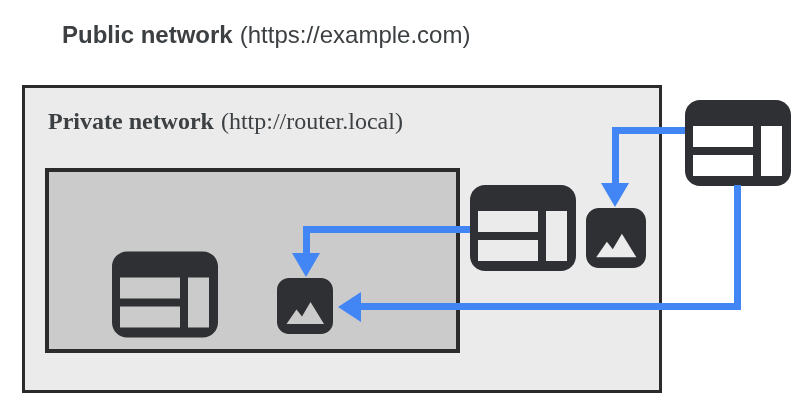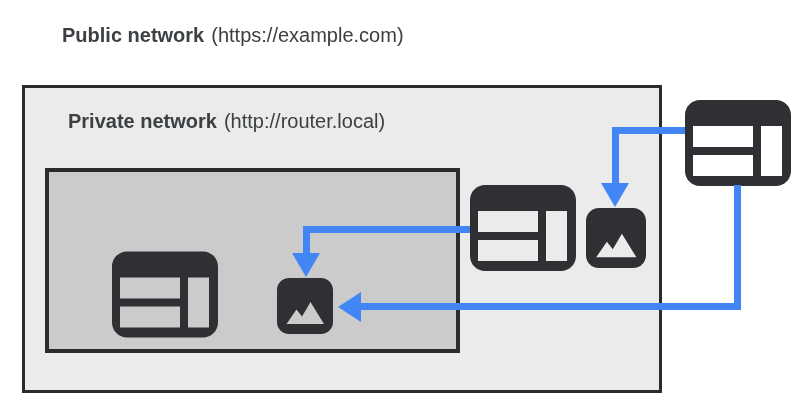--- a/index.html
+++ b/index.html
@@ -8,21 +8,21 @@
     --border-dark:#2b2b2b;
     --private-fill:#ebebeb;
     --local-fill:#cbcbcb;
     --text:#3c4043;
     --bg:#ffffff;
   }
   html,body{margin:0;padding:0;}
   body{font-family:"Liberation Sans",sans-serif;background:#fff;}
   .canvas{position:relative;width:800px;height:420px;background:var(--bg);overflow:hidden;}
 
-  .zone-label{position:absolute;font-size:20px;color:var(--text);white-space:nowrap;line-height:28px;text-align:right;}
+  .zone-label{position:absolute;font-size:24px;color:var(--text);white-space:nowrap;line-height:28px;text-align:right;}
   .zone-label .label-name{font-weight:700;}
   .zone-label .label-url{font-weight:400;margin-left:7px;}
 
   .private-box{position:absolute;left:22px;top:85px;width:640px;height:308px;
     background:var(--private-fill);border:3px solid var(--border-dark);box-sizing:border-box;z-index:1;}
   .local-box{position:absolute;left:45px;top:168px;width:415px;height:185px;
     background:var(--local-fill);border:4px solid var(--border-dark);box-sizing:border-box;z-index:2;}
 
   .node{position:absolute;z-index:4;color:var(--icon-dark);}
   .node svg{display:block;width:100%;height:100%;}
@@ -37,21 +37,21 @@
 
 <div class="canvas">
 
   <div class="zone-label" style="left:62px;top:21px;">
     <span class="label-name">Public network</span><span class="label-url">(https://example.com)</span>
   </div>
 
   <div class="private-box"></div>
   <div class="local-box"></div>
 
-  <div class="zone-label" style="left:68px;top:107px;z-index:3;">
+  <div class="zone-label" style="left:48px;top:107px;z-index:3;font-family:Liberation Serif, serif;">
     <span class="label-name">Private network</span><span class="label-url">(http://router.local)</span>
   </div>
 
 
   <div class="node" style="left:112px;top:251px;width:106px;height:87px;">
     <svg viewBox="0 0 106 86" aria-hidden="true">
       <path fill="currentColor" fill-rule="evenodd" d="M15 0 H91 C99.28 0 106 6.72 106 15 V71 C106 79.28 99.28 86 91 86 H15 C6.72 86 0 79.28 0 71 V15 C0 6.72 6.72 0 15 0 Z
         M8 26 H68 V47 H8 Z M8 55 H68 V76 H8 Z M76 26 H97 V76 H76 Z"></path>
     </svg>
   </div>

